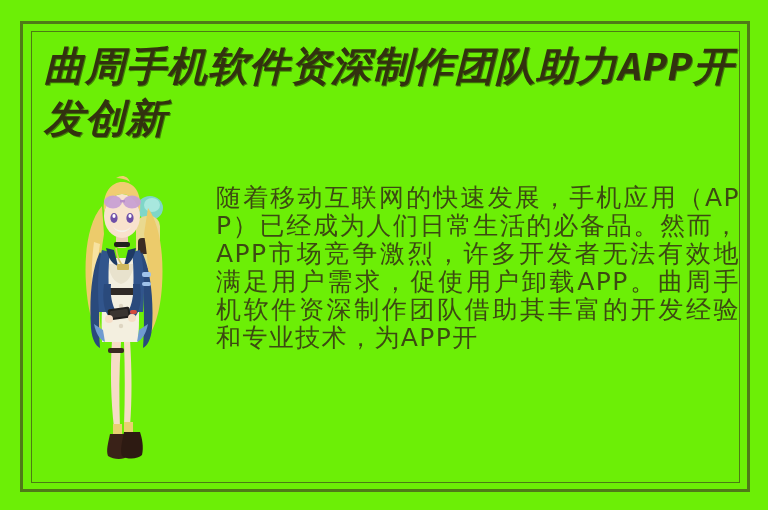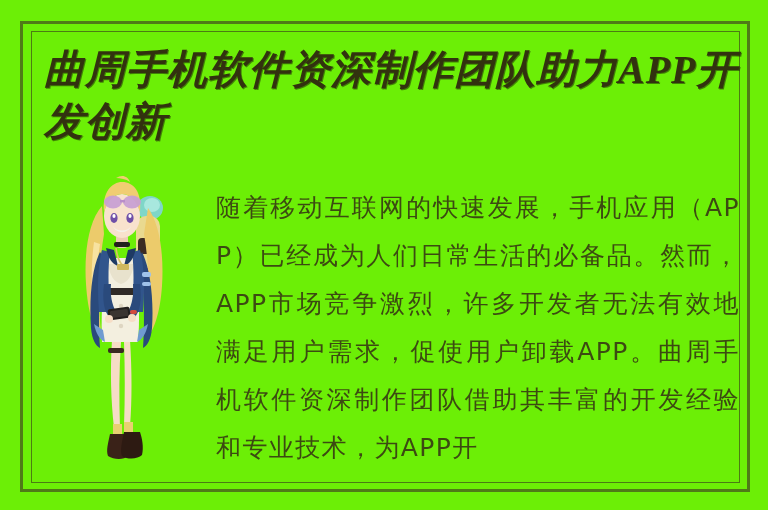--- a/index.html
+++ b/index.html
@@ -49,21 +49,21 @@
     position: absolute;
     left: 44px;
     top: 44px;
     width: 716px;
     font-size: 40px;
     line-height: 52px;
     letter-spacing: 1px;
     font-weight: 700;
     font-style: italic;
     color: #32320f;
-    font-family: Liberation Serif, serif;
+    font-family: Liberation Mono, monospace;
     text-shadow: 1px 1px 0 rgba(30,40,5,0.55);
     white-space: pre-wrap;
   }
 
   
   .illustration {
     position: absolute;
     left: 72px;
     top: 172px;
     width: 106px;
@@ -73,21 +73,21 @@
 
   
   .body-copy {
     position: absolute;
     left: 216px;
     top: 184px;
     width: 524px;
     height: 298px;
     overflow: hidden;
     font-size: 25px;
-    line-height: 48px;
+    line-height: 28px;
     letter-spacing: 1.4px;
     color: #3c4a12;
     font-family: "DejaVu Sans", "Liberation Sans", sans-serif;
     text-align: justify;
     text-justify: inter-character;
     text-indent: 0;
     word-break: break-all;
   }
 </style>
 </head>

